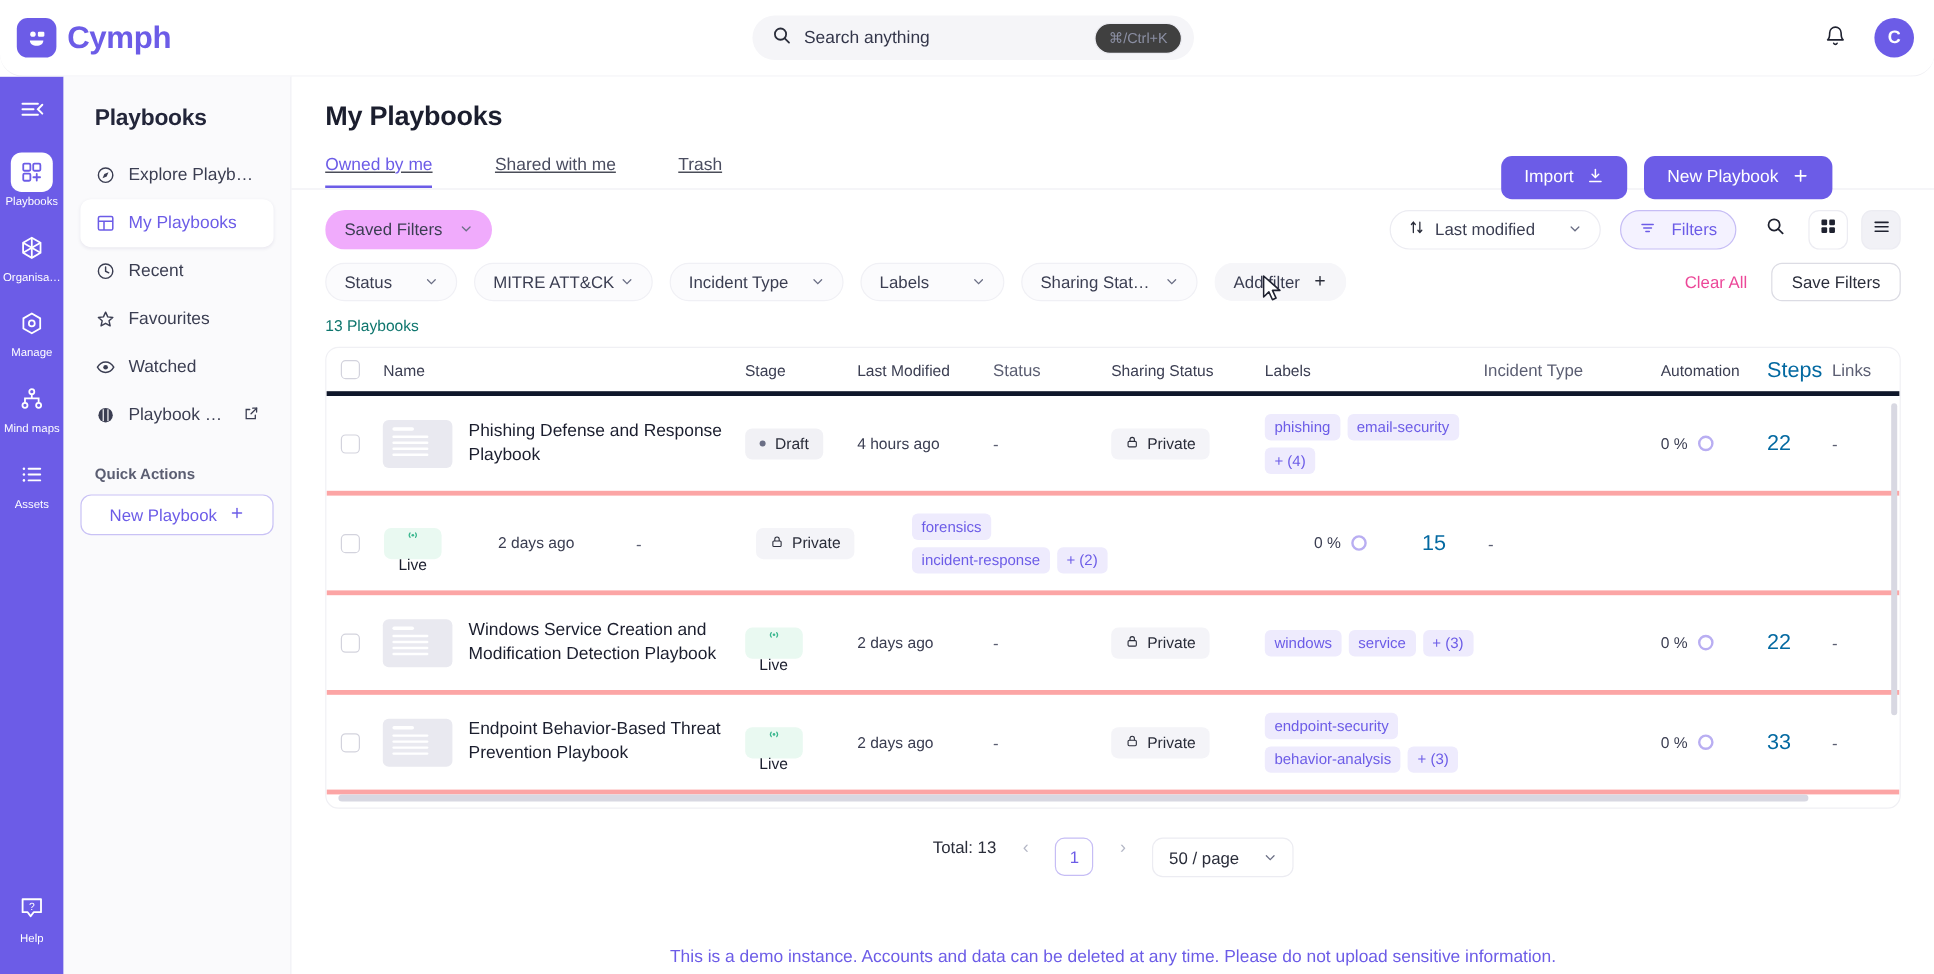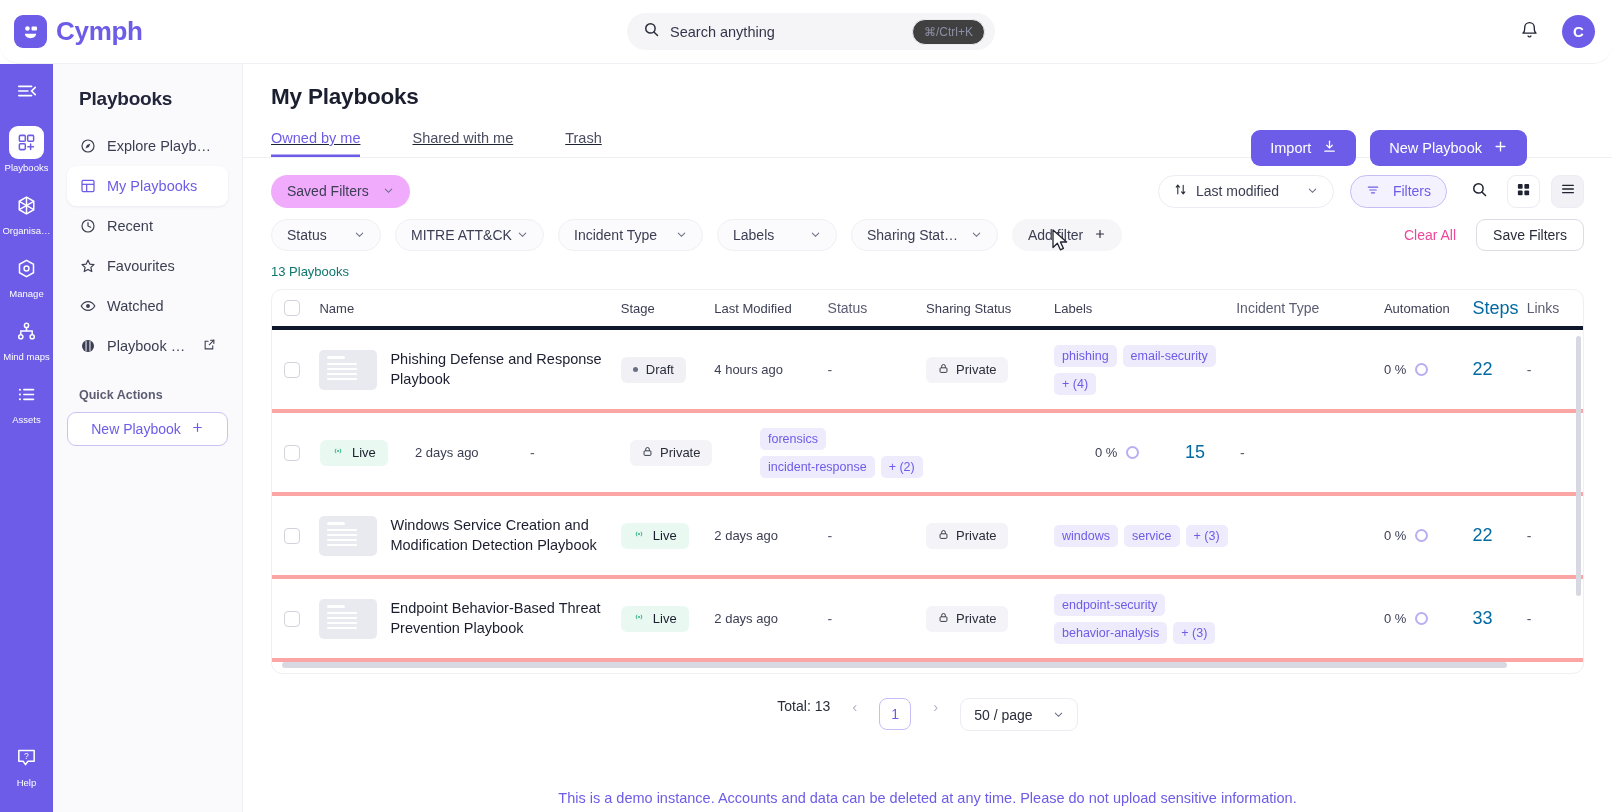--- a/index.html
+++ b/index.html
@@ -155,21 +155,21 @@
   .thumb { width: 58px; height: 40px; border-radius: 5px; background: #e9e9f0; flex-shrink: 0;
     position: relative; overflow: hidden; }
   .thumb::before { content:''; position:absolute; left:8px; top:6px; width:18px; height:3px; background:#fff; border-radius:2px;}
   .thumb::after { content:''; position:absolute; left:8px; top:13px; width:30px; height:2px; background:#fff;
     box-shadow: 0 5px 0 #fff, 0 10px 0 #fff, 0 15px 0 #fff; border-radius:2px;}
   .pb-name { font-size: 14.5px; color: #1b1e2e; line-height: 1.35; }
   .c-stage { width: 95px; }
   .badge { display: inline-flex; align-items: center; gap: 8px; height: 26px;
     padding: 0 12px; border-radius: 6px; font-size: 13px; }
   .badge.draft { background: #f1f1f5; color: #2a2d3a; }
-  .badge.live { background: #e9f9f1; color: #1b1e2e; }
+  .badge.live { background: #e9f9f1; color: #1b1e2e; flex-direction: column; }
   .dot { width: 5px; height: 5px; border-radius: 50%; background: #6b6f85; }
   .c-mod { width: 115px; font-size: 13px; color: #3b3e52; }
   .c-status { width: 100px; font-size: 14px; color: #5b5e72; }
   .c-share { width: 130px; }
   .badge.private { background: #f4f4f8; color: #2a2d3a; gap: 7px; }
   .c-labels { width: 185px; display: flex; flex-wrap: wrap; gap: 6px; align-content: center; }
   .tag { background: #eeebfd; color: #6c5ce7; border-radius: 5px;
     padding: 4px 8px; font-size: 12.5px; white-space: nowrap; }
   .c-inc { width: 150px; font-size: 14px; color: #5b5e72; }
   .c-auto { width: 90px; display: flex; align-items: center; gap: 9px; font-size: 13px; color: #3b3e52; }

